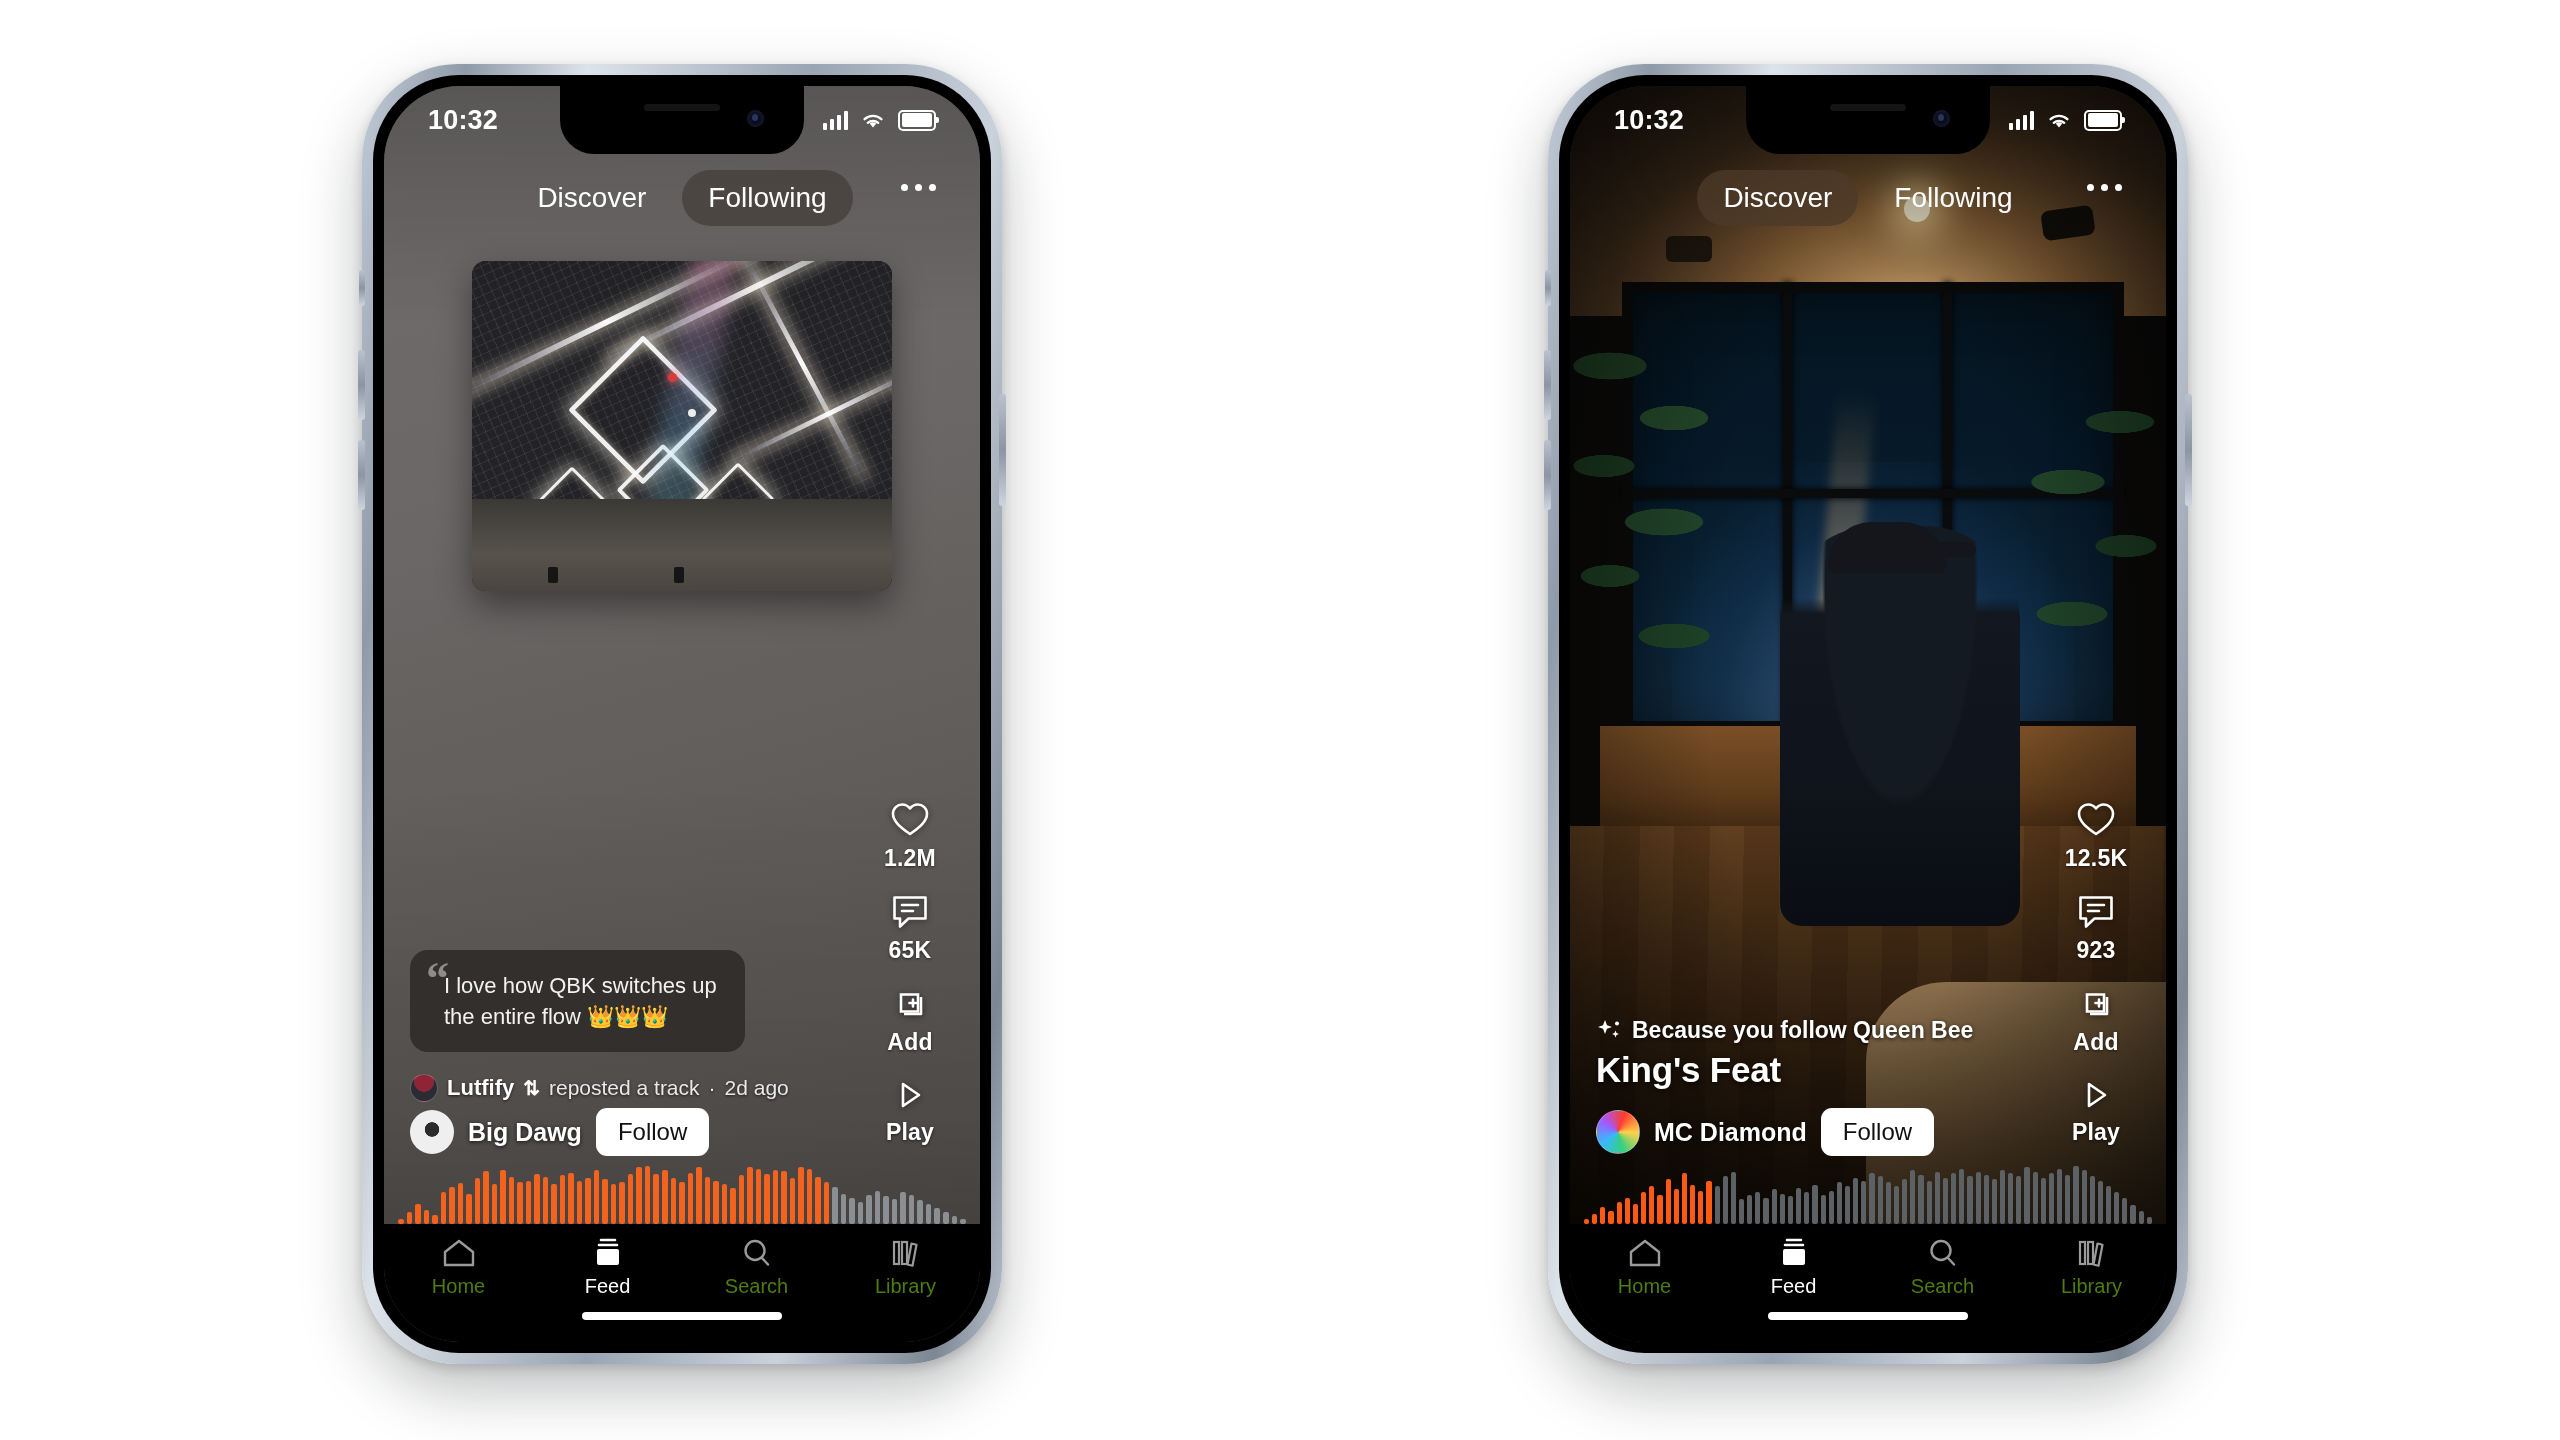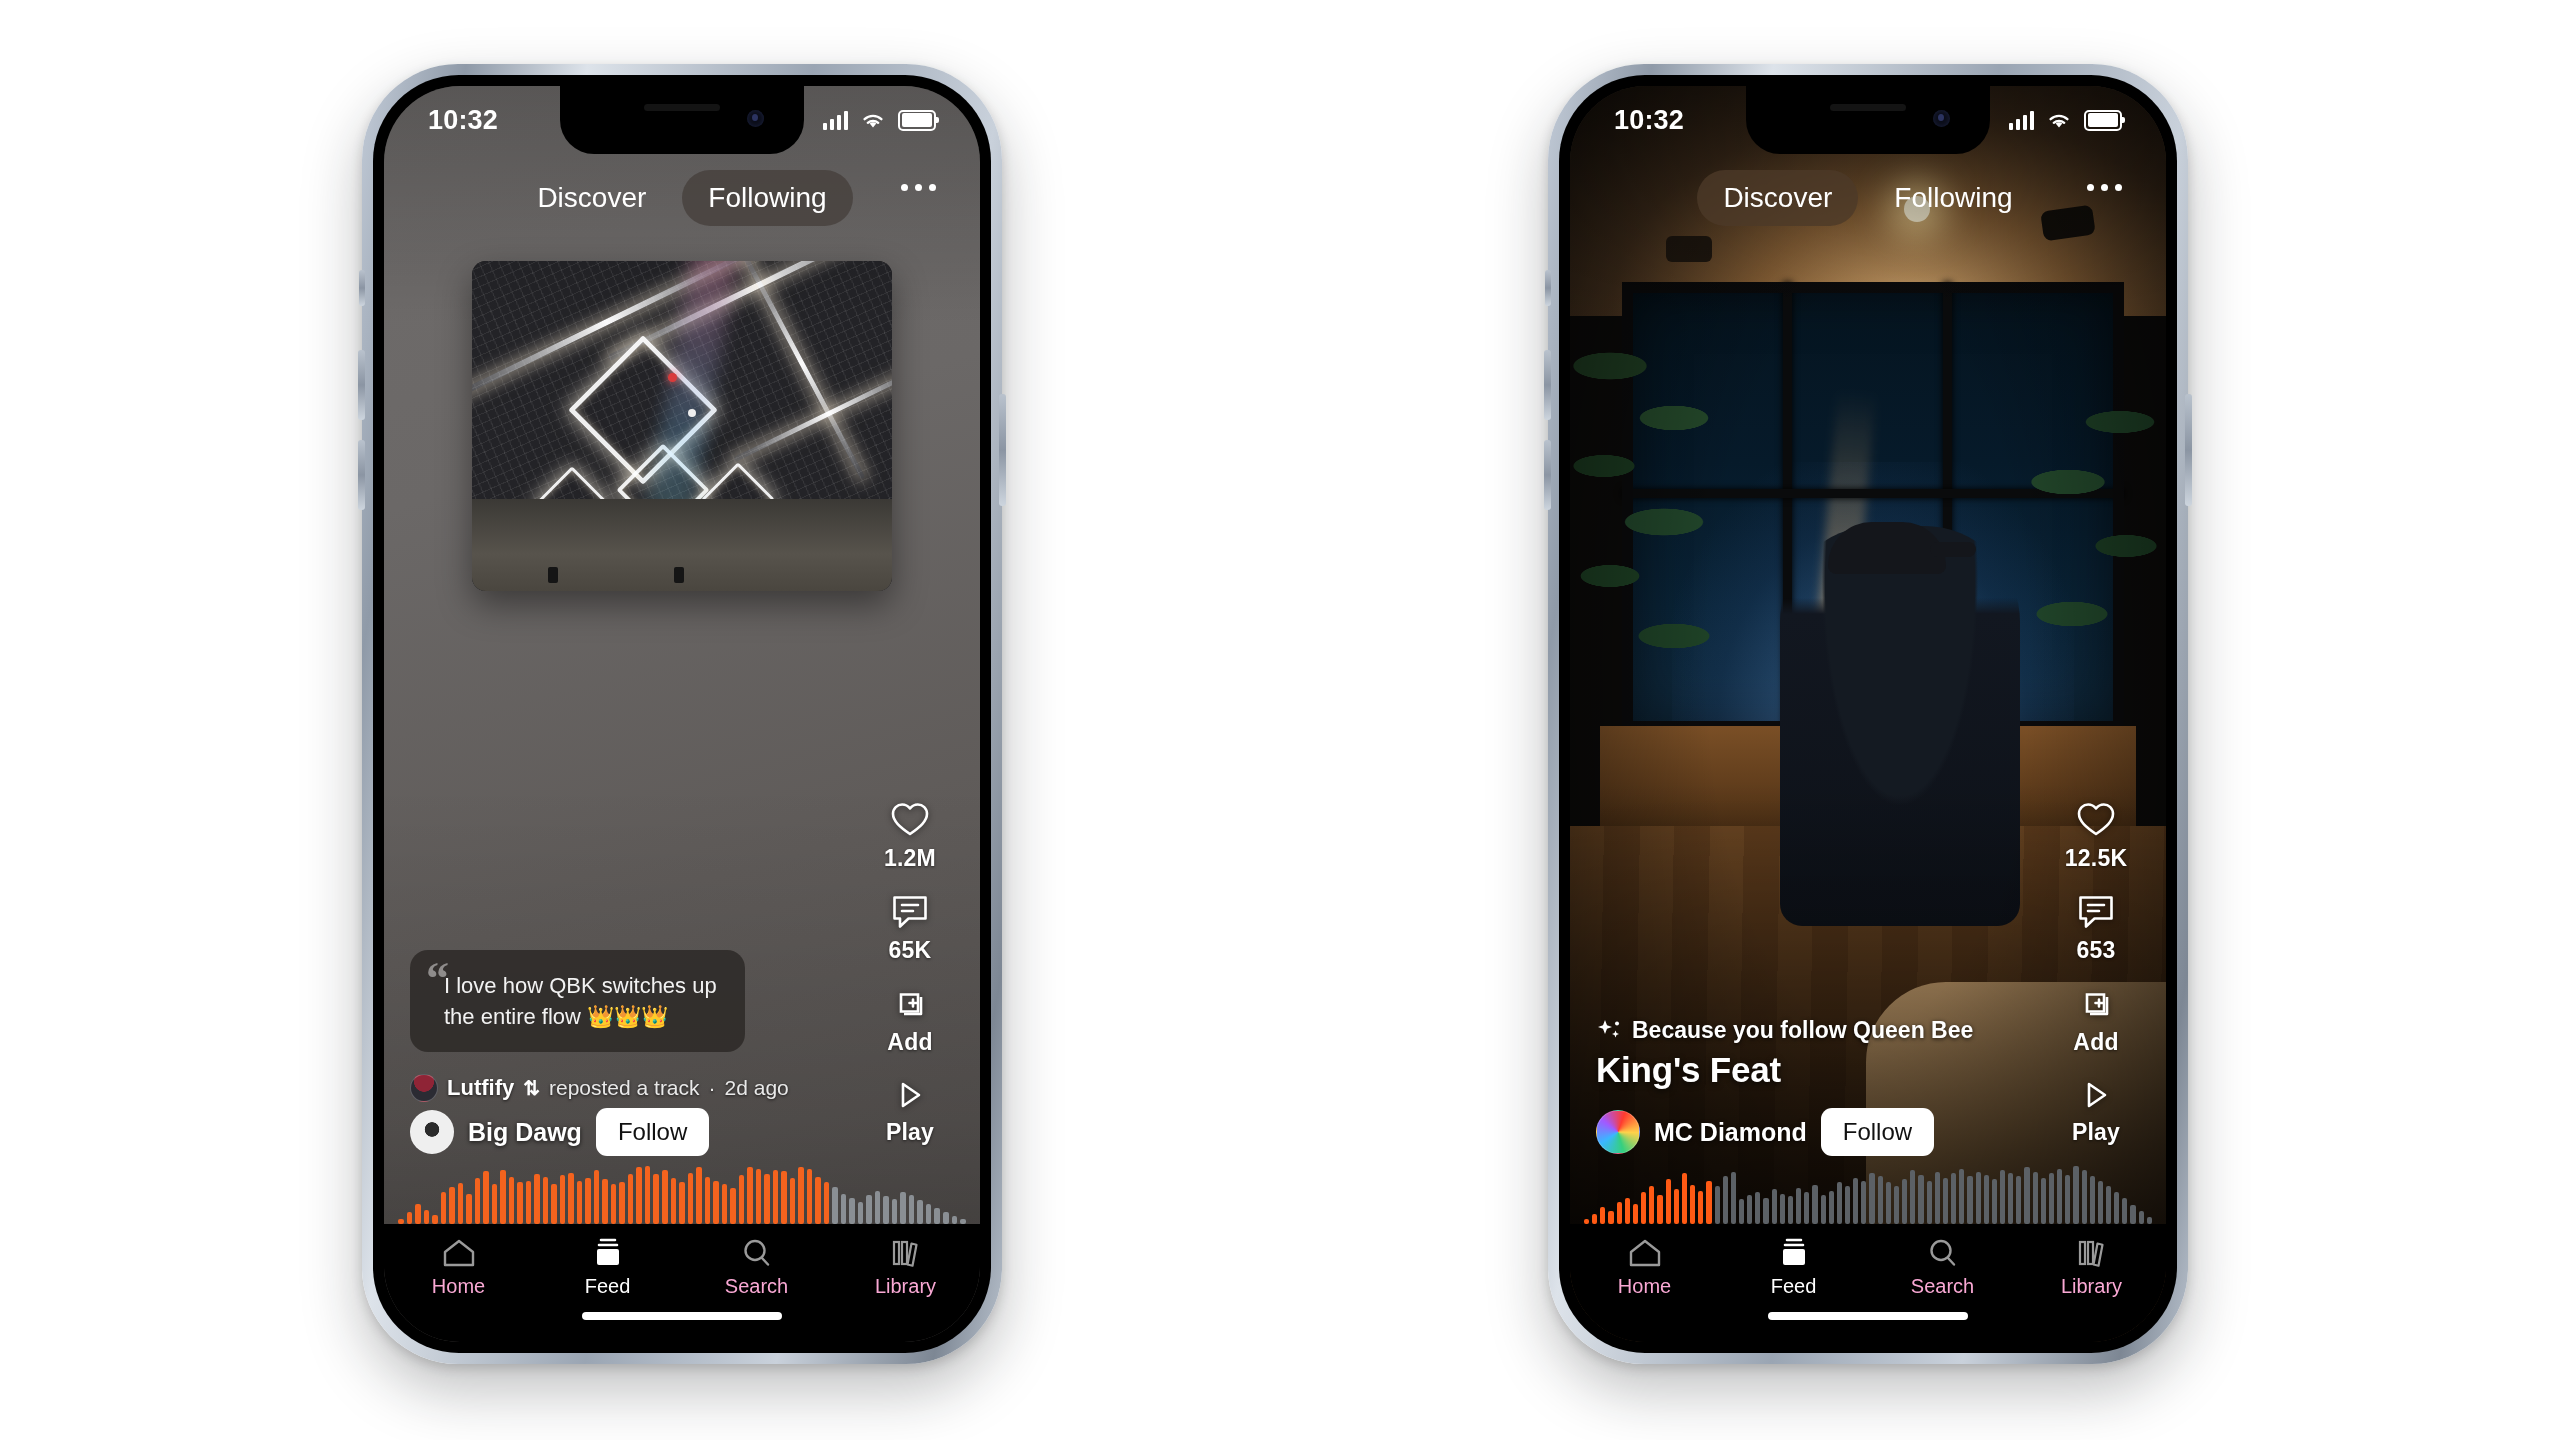--- a/index.html
+++ b/index.html
@@ -294,21 +294,21 @@
   .phone-right .wave i { background: #5c6166; }
   .phone-right .wave i.on { background: #ff5a14; }
 
   
   .tabbar {
     position:absolute; left:0; right:0; bottom:0; height: 118px; z-index: 34;
     background:#000; display:flex; align-items:flex-start; justify-content:space-around;
     padding-top: 14px; box-sizing:border-box;
   }
   .tabitem { display:flex; flex-direction:column; align-items:center; gap: 7px; width: 110px; }
-  .tabitem .tlabel { font-size: 20px; color:#f9a8d4; }
+  .tabitem .tlabel { font-size: 20px; color:#4d7c0f; }
   .tabitem.active .tlabel { color:#fff; }
   .homebar {
     position:absolute; bottom: 22px; left:50%; transform:translateX(-50%);
     width: 200px; height: 8px; border-radius: 5px; background:#fff; z-index:36;
   }
 </style>
 </head>
 <body>
 
 <div class="stage">
@@ -610,21 +610,21 @@
             <svg width="40" height="38" viewBox="0 0 40 38">
               <path d="M20 34C10 27 3 21.2 3 13.8 3 8.4 7.2 4.5 12.2 4.5c3 0 5.9 1.5 7.8 4 1.9-2.5 4.8-4 7.8-4C32.8 4.5 37 8.4 37 13.8 37 21.2 30 27 20 34z" stroke="#fff" stroke-width="2.6" fill="none" stroke-linejoin="round"></path>
             </svg>
             <span class="rail-label">12.5K</span>
           </div>
           <div class="rail-item">
             <svg width="38" height="36" viewBox="0 0 38 36">
               <path d="M3.5 3.5h31v21h-17l-8.5 8v-8h-5.5z" stroke="#fff" stroke-width="2.6" fill="none" stroke-linejoin="round"></path>
               <path d="M11 11h16M11 17h11" stroke="#fff" stroke-width="2.6" stroke-linecap="round"></path>
             </svg>
-            <span class="rail-label">653</span>
+            <span class="rail-label">923</span>
           </div>
           <div class="rail-item">
             <svg width="38" height="36" viewBox="0 0 38 36">
               <path d="M10 8.5h17v17h-17z" stroke="#fff" stroke-width="2.6" fill="none"></path>
               <path d="M30 11v17H13" stroke="#fff" stroke-width="2.6" fill="none" stroke-linejoin="round"></path>
               <path d="M18.5 17h7M22 13.5v7" stroke="#fff" stroke-width="2.6" stroke-linecap="round"></path>
             </svg>
             <span class="rail-label">Add</span>
           </div>
           <div class="rail-item">

